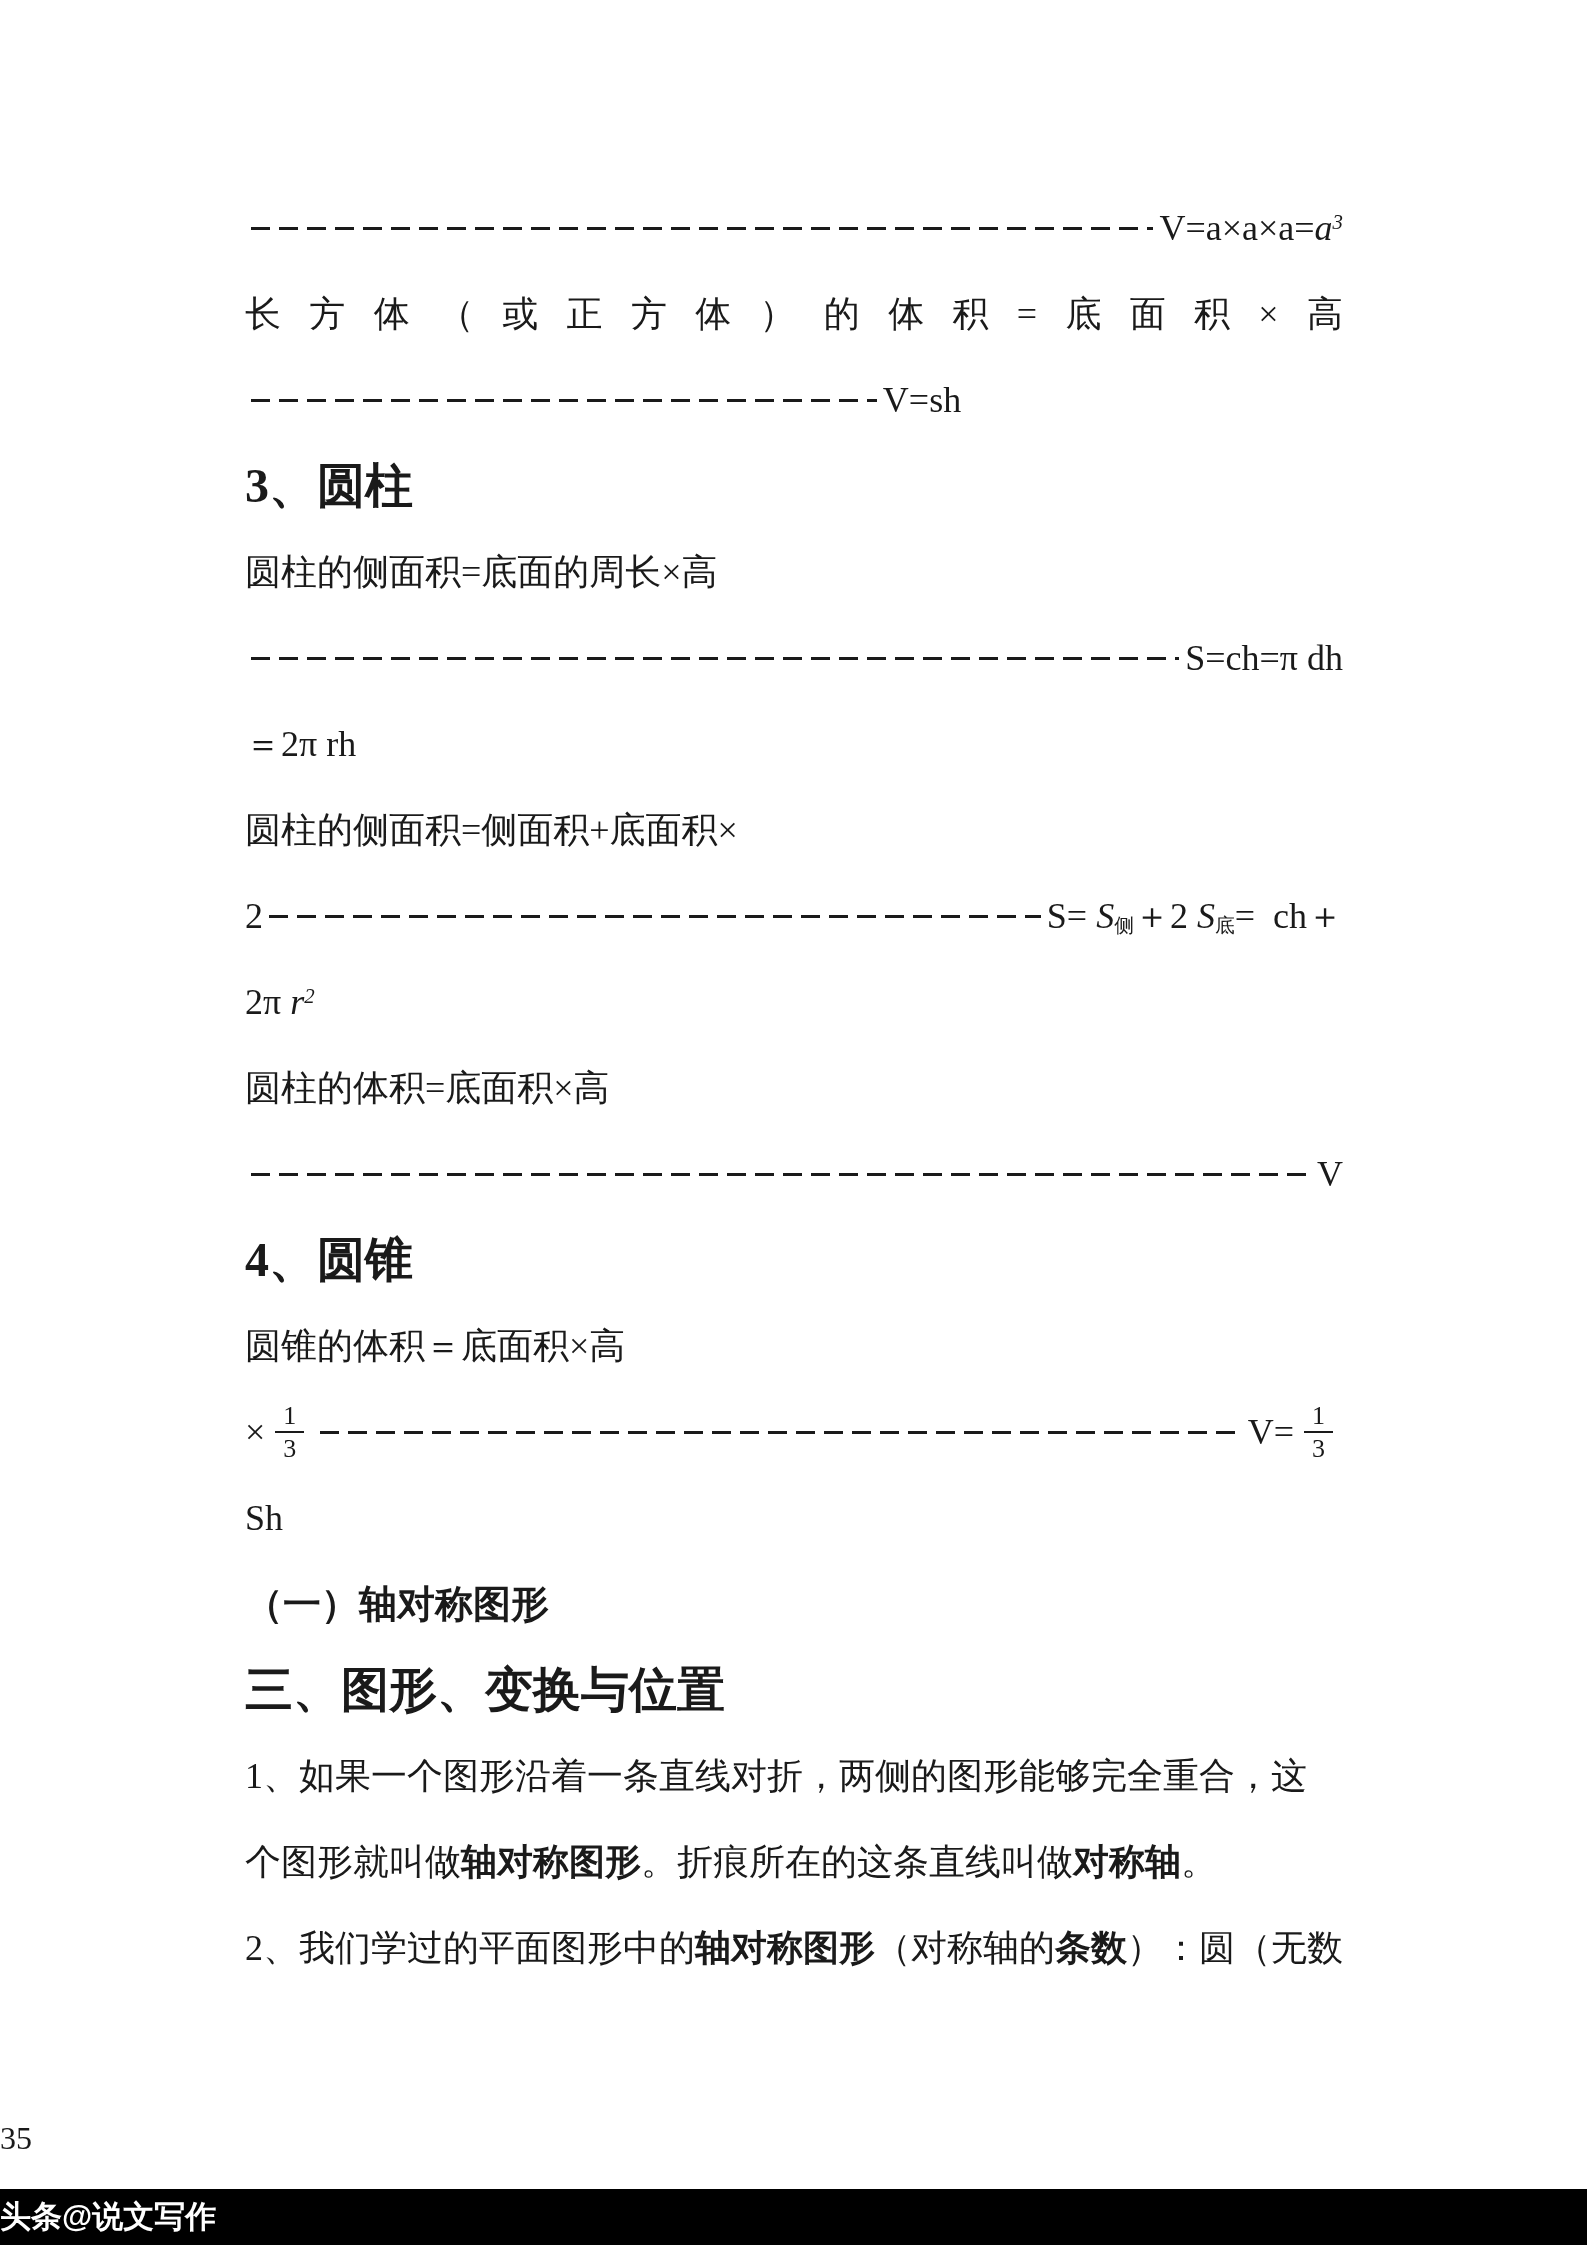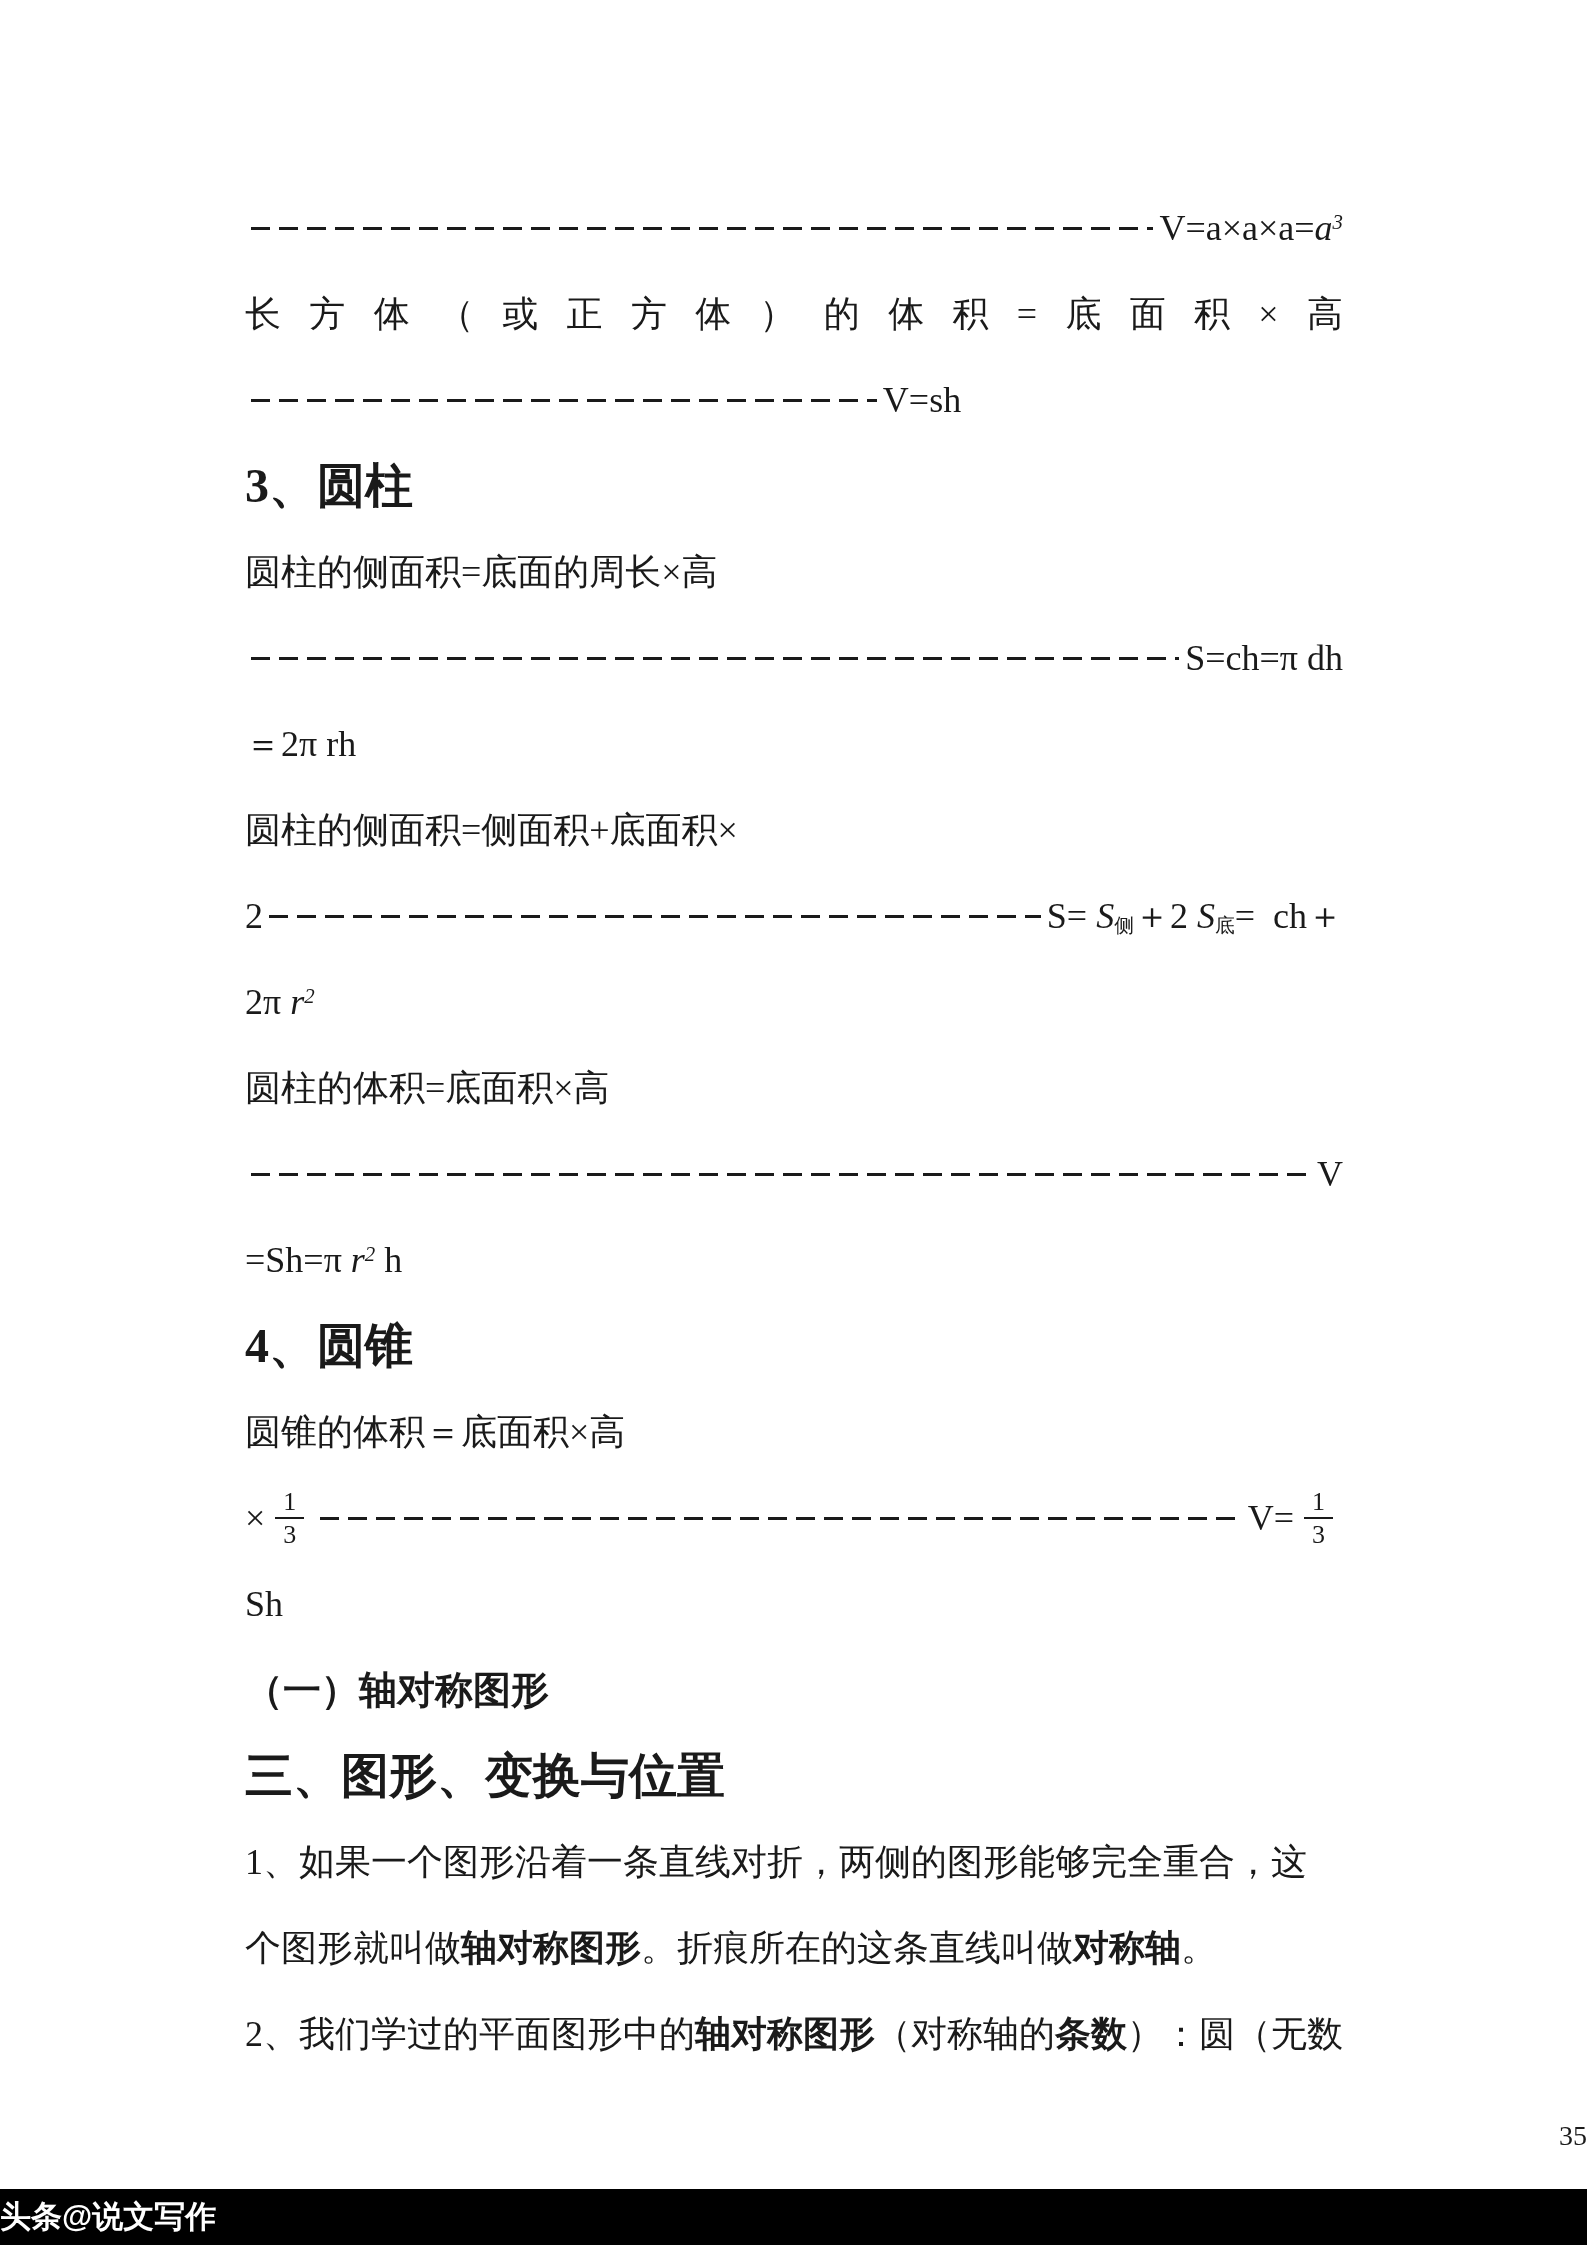--- a/index.html
+++ b/index.html
@@ -45,22 +45,22 @@
     text-align:center;
     font-size:26px;
     line-height:1.2;
     margin:0 10px;
   }
   .frac .num{border-bottom:2px solid #1a1a1a;padding:0 8px;}
   .frac .den{padding:0 8px;}
   .pagenum{
     position:absolute;
     left:0;right:0;top:2122px;
-    text-align:right;
-    font-size:28px;
+    text-align:left;
+    font-size:32px;
     line-height:1;
   }
   .wm{
     position:absolute;
     left:0;right:0;bottom:0;
     height:56px;
     background:#000000;
     color:#ffffff;
     font-family:"Liberation Sans","DejaVu Sans",sans-serif;
     font-weight:bold;
@@ -81,21 +81,20 @@
       <div class="line"><div class="dash" style="width: 57%; flex: 0 0 auto;"></div><span class="grp"><span>V=sh</span></span></div>
       <div class="line h"><span class="grp"><span class="b">3、圆柱</span></span></div>
       <div class="line"><span class="grp"><span>圆柱的侧面积=底面的周长×高</span></span></div>
       <div class="line"><div class="dash"></div><span class="grp"><span>S=ch=π dh</span></span></div>
       <div class="line"><span class="grp"><span>＝2π rh</span></span></div>
       <div class="line"><span class="grp"><span>圆柱的侧面积=侧面积+底面积×</span></span></div>
       <div class="line"><span class="grp"><span>2</span></span><div class="dash"></div><span class="grp"><span>S= </span><span class="i">S</span><span class="sub">侧</span><span>＋2 </span><span class="i">S</span><span class="sub">底</span><span>=  ch＋</span></span></div>
       <div class="line"><span class="grp"><span>2π </span><span class="i">r</span><span class="i sup">2</span></span></div>
       <div class="line"><span class="grp"><span>圆柱的体积=底面积×高</span></span></div>
       <div class="line"><div class="dash"></div><span class="grp"><span>V</span></span></div>
-      <div class="line"><span class="grp"><span>=Sh=π </span><span class="i">r</span><span class="i sup">2</span><span> h</span></span></div>
       <div class="line h"><span class="grp"><span class="b">4、圆锥</span></span></div>
       <div class="line"><span class="grp"><span>圆锥的体积＝底面积×高</span></span></div>
       <div class="line"><span class="grp"><span>×</span></span><span class="frac"><span class="num">1</span><span class="den">3</span></span><div class="dash"></div><span class="grp"><span>V=</span></span><span class="frac"><span class="num">1</span><span class="den">3</span></span></div>
       <div class="line"><span class="grp"><span>Sh</span></span></div>
       <div class="line h2"><span class="grp"><span class="b">（一）轴对称图形</span></span></div>
       <div class="line h"><span class="grp"><span class="b">三、图形、变换与位置</span></span></div>
       <div class="line"><span class="grp"><span>1、如果一个图形沿着一条直线对折，两侧的图形能够完全重合，这</span></span></div>
       <div class="line"><span class="grp"><span>个图形就叫做</span><span class="b">轴对称图形</span><span>。折痕所在的这条直线叫做</span><span class="b">对称轴</span><span>。</span></span></div>
       <div class="line"><span class="grp"><span>2、我们学过的平面图形中的</span><span class="b">轴对称图形</span><span>（对称轴的</span><span class="b">条数</span><span>）：圆（无数</span></span></div>
     </div>

